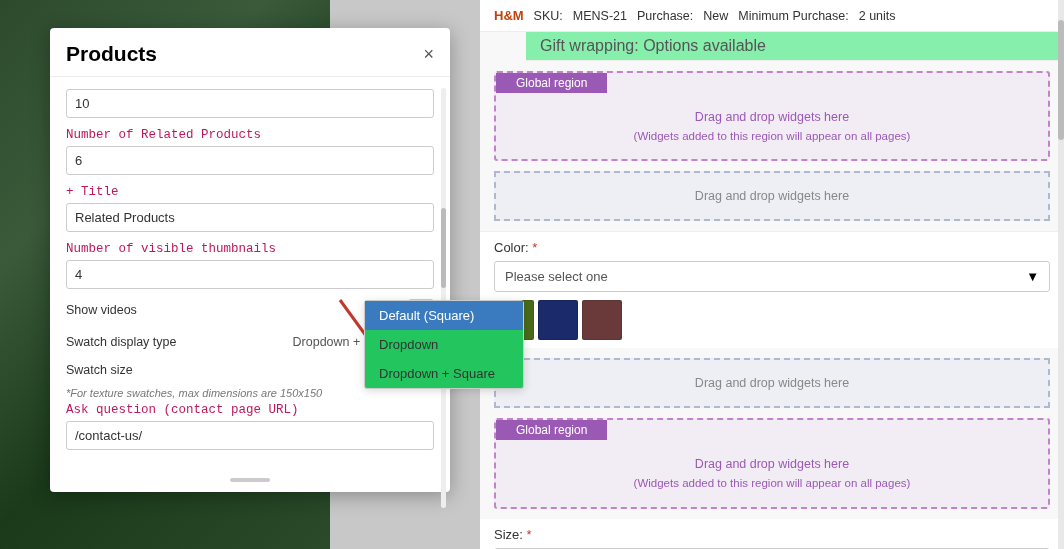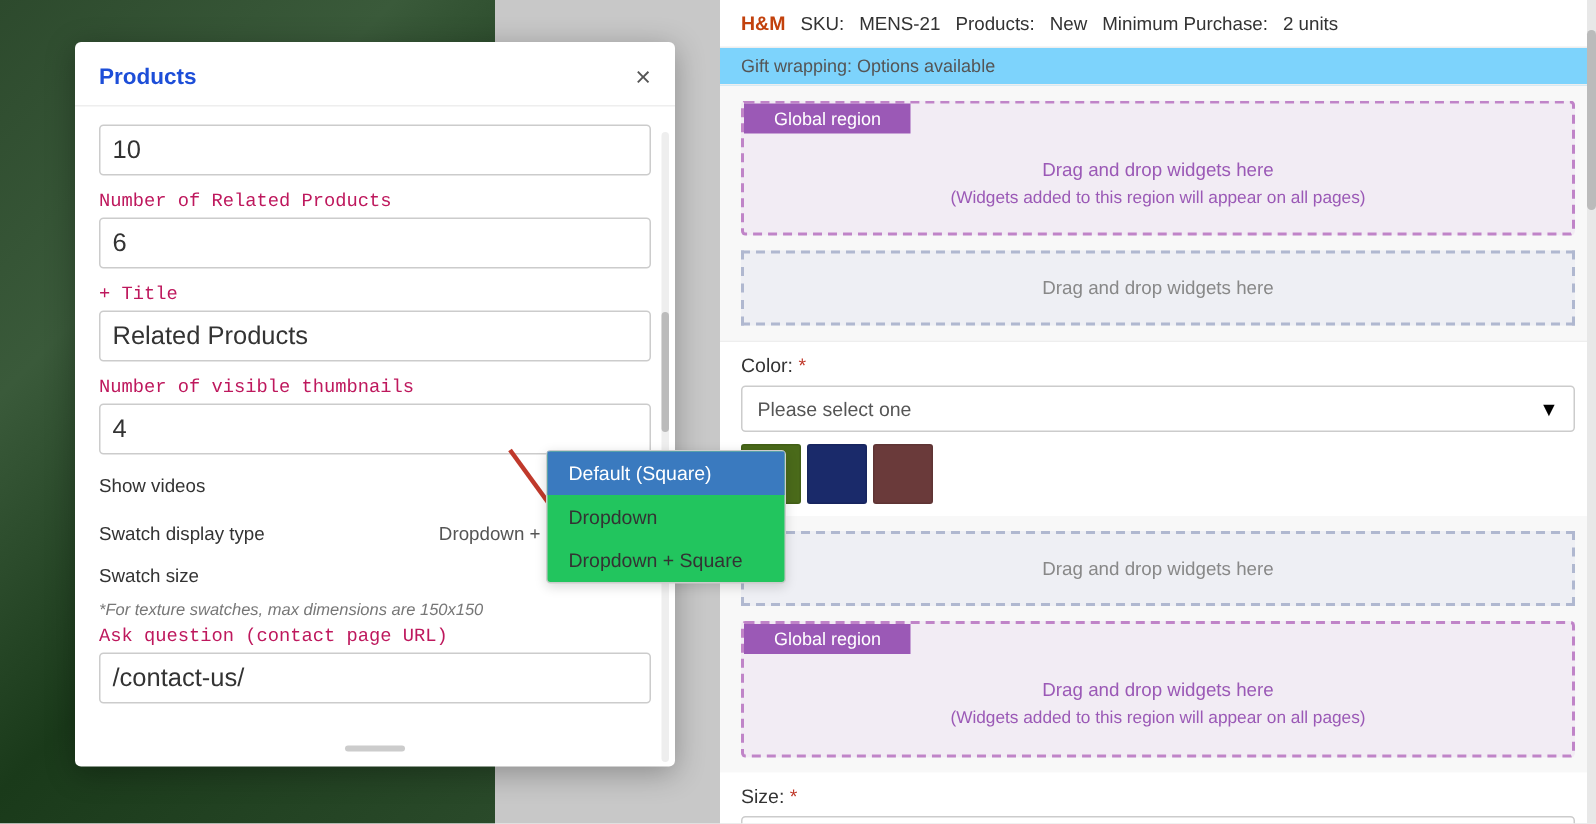--- a/index.html
+++ b/index.html
@@ -34,23 +34,23 @@
 
     .panel-header {
       display: flex;
       align-items: center;
       justify-content: space-between;
       padding: 14px 16px 10px 16px;
       border-bottom: 1px solid #eee;
     }
 
     .panel-title {
-      font-size: 15px;
+      font-size: 21px;
       font-weight: bold;
-      color: #1d4ed8;
+      color: #000000;
     }
 
     .close-btn {
       cursor: pointer;
       font-size: 18px;
       color: #555;
       line-height: 1;
       background: none;
       border: none;
     }
@@ -69,21 +69,21 @@
       margin-bottom: 4px;
       font-size: 12.5px;
       font-family: Liberation Mono, monospace;
     }
 
     .form-input {
       width: 100%;
       border: 1px solid #ccc;
       border-radius: 3px;
       padding: 6px 8px;
-      font-size: 17px;
+      font-size: 13px;
       color: #333;
       outline: none;
     }
 
     .form-row {
       display: flex;
       align-items: center;
       justify-content: space-between;
       margin-bottom: 10px;
     }
@@ -191,24 +191,25 @@
     }
 
     .brand-link {
       color: #c2410c;
       font-weight: bold;
       font-size: 13px;
     }
 
     .gift-bar {
       padding: 5px 14px;
-      background: #7dd3fc;
-      font-size: 12px;
+      background: #86efac;
+      font-size: 16px;
       color: #555;
       border-bottom: 1px solid #eee;
+      margin-left: 46px;
     }
 
     
     .global-region {
       margin: 10px 14px;
       border: 2px dashed #c084c8;
       border-radius: 3px;
       background: rgba(180,100,200,0.08);
     }
 
@@ -442,21 +443,21 @@
     <path d="M 10 10 L 50 65" stroke="#c0392b" stroke-width="3" fill="none" marker-end="url(#arrowhead)"></path>
   </svg>
 </div>
 
 <div class="right-panel">
 
   <div class="product-info-bar">
     <span class="brand-link">H&amp;M</span>
     <span>SKU:</span>
     <span>MENS-21</span>
-    <span>Products:</span>
+    <span>Purchase:</span>
     <span>New</span>
     <span>Minimum Purchase:</span>
     <span>2 units</span>
   </div>
 
   <div class="gift-bar">
     <span>Gift wrapping: Options available</span>
   </div>
 
   <div class="global-region">

